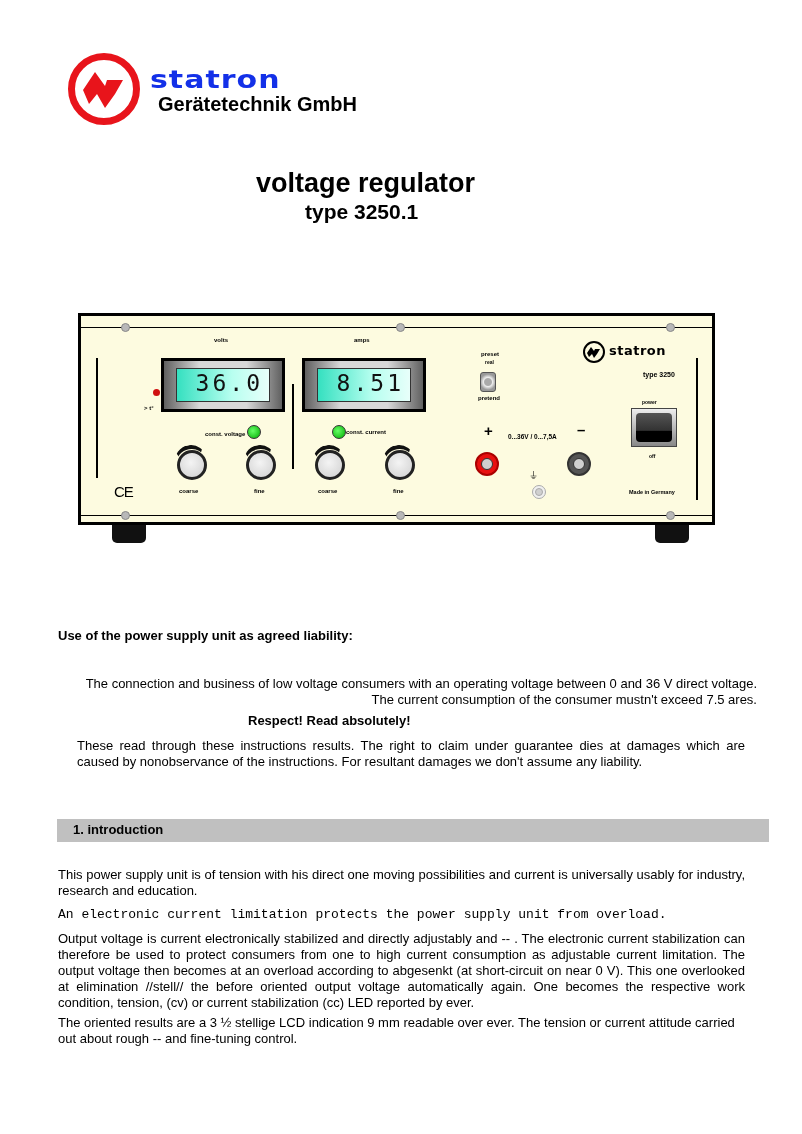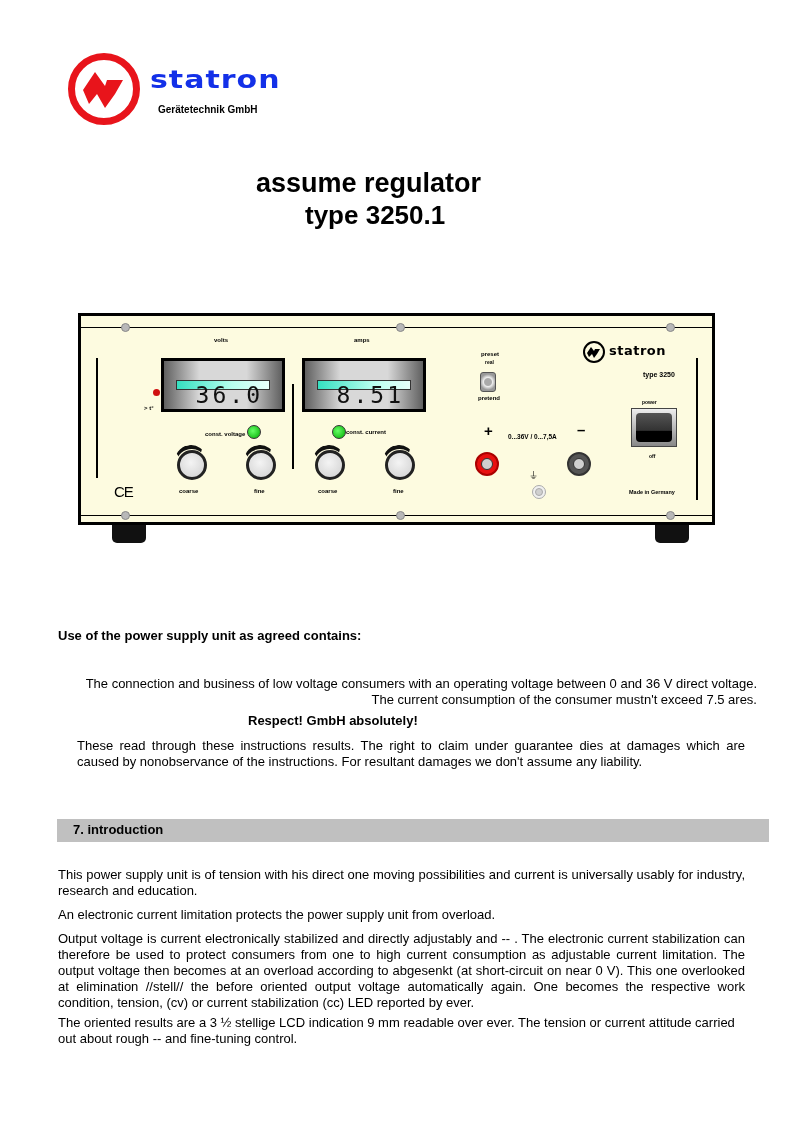--- a/index.html
+++ b/index.html
@@ -1,31 +1,31 @@
 <!DOCTYPE html>
 <html><head>
 <meta charset="utf-8">
 <style>
   html,body{margin:0;padding:0;background:#fff;}
   body{width:802px;height:1134px;position:relative;overflow:hidden;font-family:"Liberation Sans",sans-serif;color:#000;}
   .abs{position:absolute;}
   
   .logo-circle{left:68px;top:53px;width:72px;height:72px;border-radius:50%;border:7px solid #e8141b;box-sizing:border-box;background:#fff;}
   .brand{left:150px;top:66px;font-family:"DejaVu Sans",sans-serif;font-weight:900;font-size:30px;color:#1330e8;letter-spacing:1px;transform:scaleY(0.8);transform-origin:left top;}
-  .company{left:158px;top:104px;font-weight:bold;font-size:10px;}
+  .company{left:158px;top:93px;font-weight:bold;font-size:20px;}
   .title1{left:256px;top:168px;font-weight:bold;font-size:27px;}
-  .title2{left:305px;top:200px;font-weight:bold;font-size:26px;}
+  .title2{left:305px;top:200px;font-weight:bold;font-size:21px;}
   
   .device{left:78px;top:313px;width:637px;height:212px;background:#fdfbe0;border:3px solid #000;box-sizing:border-box;}
   .hline{height:1px;background:#000;}
   .screw{width:9px;height:9px;border-radius:50%;background:#b8b8b8;border:1px solid #888;box-sizing:border-box;}
   .vline{width:2px;background:#000;}
   .lbl{font-size:6px;font-weight:bold;color:#000;white-space:nowrap;}
   .lcd-frame{background:#000;padding:3px;box-sizing:border-box;}
-  .lcd-bezel{width:100%;height:100%;background:linear-gradient(90deg,#606060,#d8d8d8 30%,#d8d8d8 70%,#606060);box-sizing:border-box;padding:19px 12px;}
+  .lcd-bezel{width:100%;height:100%;background:linear-gradient(90deg,#606060,#d8d8d8 30%,#d8d8d8 70%,#606060);box-sizing:border-box;padding:7px 12px;}
   .lcd{width:100%;height:100%;background:linear-gradient(90deg,#35e0c0,#b8fff0 60%,#e8fffa);border:1px solid #333;box-sizing:border-box;font-family:"DejaVu Sans Mono",monospace;font-size:23px;text-align:right;padding-right:6px;line-height:28px;letter-spacing:3px;color:#111;}
   .led{border-radius:50%;}
   .knob{width:30px;height:30px;border-radius:50%;background:radial-gradient(circle at 45% 40%,#f4f4f4,#cfcfcf);border:3px solid #222;box-sizing:border-box;}
   .knob-arc{width:32px;height:32px;border-radius:50%;border-top:4px solid #111;border-left:2px solid transparent;border-right:2px solid transparent;box-sizing:border-box;transform:rotate(-10deg);}
   .jack{width:24px;height:24px;border-radius:50%;box-sizing:border-box;display:flex;align-items:center;justify-content:center;}
   .jack .inner{width:10px;height:10px;border-radius:50%;background:#d0d0d0;border:1px solid #333;}
   .foot{width:34px;height:18px;background:#111;border-radius:0 0 5px 5px;}
   
   .p{font-size:13px;line-height:16px;}
   .justify{text-align:justify;}
@@ -35,21 +35,21 @@
 <body>
 
 <div class="abs logo-circle">
   <svg width="58" height="58" viewBox="0 0 58 58" style="position:absolute;left:0;top:0">
     <polygon points="8,30 20,12 30,26 32,20 48,20 40,34 30,48 22,34 14,44" fill="#e8141b"></polygon>
   </svg>
 </div>
 <div class="abs brand">statron</div>
 <div class="abs company">Gerätetechnik GmbH</div>
 
-<div class="abs title1">assume regulator</div>
+<div class="abs title1">voltage regulator</div>
 <div class="abs title2">type 3250.1</div>
 
 <div class="abs device">
   <div class="abs hline" style="left:0;right:0;top:11px;"></div>
   <div class="abs hline" style="left:0;right:0;top:199px;"></div>
   <div class="abs screw" style="left:40px;top:7px;"></div>
   <div class="abs screw" style="left:315px;top:7px;"></div>
   <div class="abs screw" style="left:585px;top:7px;"></div>
   <div class="abs screw" style="left:40px;top:195px;"></div>
   <div class="abs screw" style="left:315px;top:195px;"></div>
@@ -129,25 +129,25 @@
       <div class="inner"></div>
     </div>
   <div class="abs" style="left:449px;top:154px;font-size:10px;">⏚</div>
   <div class="abs jack" style="left:451px;top:169px;width:14px;height:14px;border:1px solid #aaa;background:#f0f0f0;">
       <div class="inner" style="width:6px;height:6px;border-color:#aaa;"></div>
     </div>
 </div>
 <div class="abs foot" style="left:112px;top:525px;"></div>
 <div class="abs foot" style="left:655px;top:525px;"></div>
 
-<div class="abs p" style="left:58px;top:628px;font-weight:bold;">Use of the power supply unit as agreed contains:</div>
+<div class="abs p" style="left:58px;top:628px;font-weight:bold;">Use of the power supply unit as agreed liability:</div>
 <div class="abs p" style="left:77px;top:676px;width:680px;text-align:right;">The connection and business of low voltage consumers with an operating voltage between 0 and 36 V direct voltage. The current consumption of the consumer mustn't exceed 7.5 ares.</div>
-<div class="abs p" style="left:248px;top:713px;font-weight:bold;">Respect! GmbH absolutely!</div>
+<div class="abs p" style="left:248px;top:713px;font-weight:bold;">Respect! Read absolutely!</div>
 <div class="abs p justify" style="left:77px;top:738px;width:668px;">These read through these instructions results. The right to claim under guarantee dies at damages which are caused by nonobservance of the instructions. For resultant damages we don't assume any liability.</div>
 
 <div class="abs section-bar">
-  <div style="position:absolute;left:16px;top:3px;font-size:13px;font-weight:bold;">7. introduction</div>
+  <div style="position:absolute;left:16px;top:3px;font-size:13px;font-weight:bold;">1. introduction</div>
 </div>
 
 <div class="abs p justify" style="left:58px;top:867px;width:687px;">This power supply unit is of tension with his direct one moving possibilities and current is universally usably for industry, research and education.</div>
-<div class="abs p" style="left:58px;top:907px;width:687px;">An electronic current limitation protects the power supply unit from overload.</div>
+<div class="abs p" style="left:58px;top:907px;width:687px;font-family:Liberation Mono, monospace;">An electronic current limitation protects the power supply unit from overload.</div>
 <div class="abs p justify" style="left:58px;top:931px;width:687px;">Output voltage is current electronically stabilized and directly adjustably and -- . The electronic current stabilization can therefore be used to protect consumers from one to high current consumption as adjustable current limitation. The output voltage then becomes at an overload according to abgesenkt (at short-circuit on near 0 V). This one overlooked at elimination //stell// the before oriented output voltage automatically again. One becomes the respective work condition, tension, (cv) or current stabilization (cc) LED reported by ever.</div>
 <div class="abs p" style="left:58px;top:1015px;width:687px;">The oriented results are a 3 ½ stellige LCD indication 9 mm readable over ever. The tension or current attitude carried out about rough -- and fine-tuning control.</div>
 
 </body></html>

